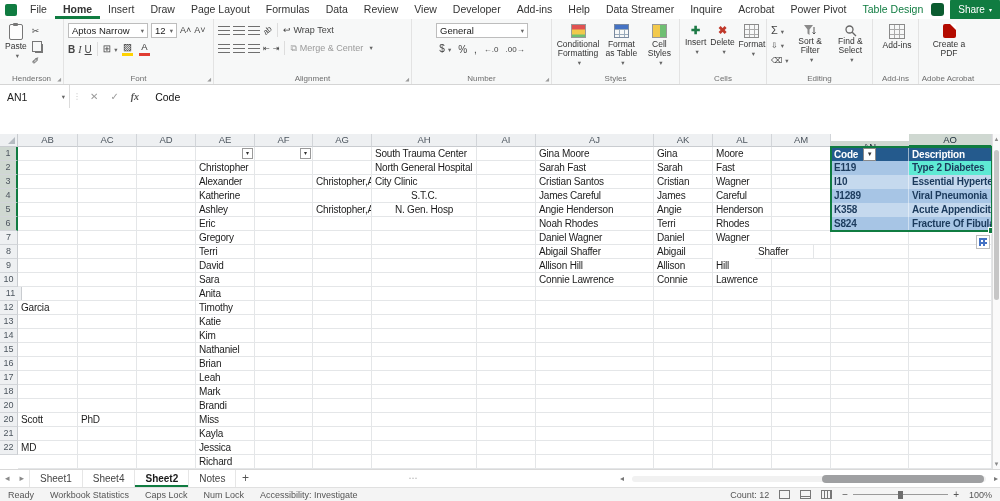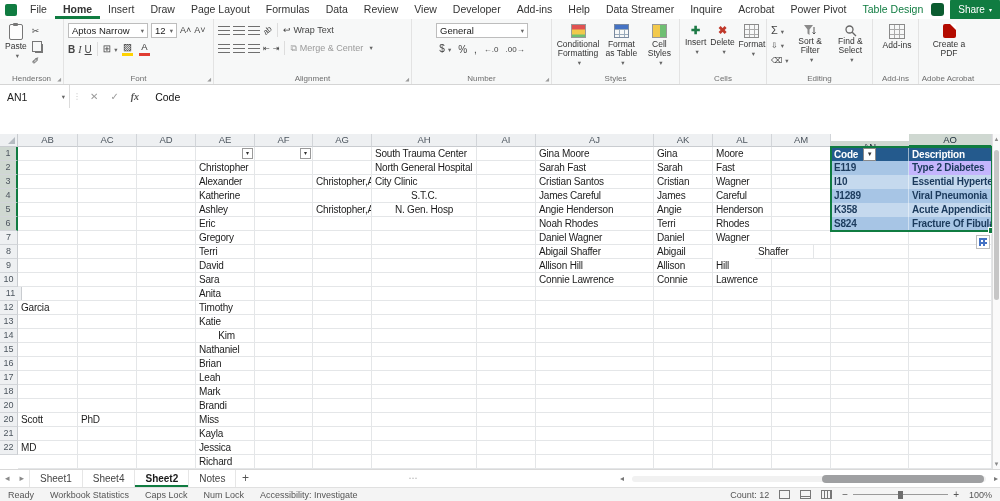--- a/index.html
+++ b/index.html
@@ -392,21 +392,21 @@
       <div class="cell hastext" style="left: 196px; top: 27px; width: 59px; height: 14px;">Christopher</div>
       <div class="cell" style="left: 255px; top: 27px; width: 58px; height: 14px;"></div>
       <div class="cell" style="left: 313px; top: 27px; width: 59px; height: 14px;"></div>
       <div class="cell hastext" style="left: 372px; top: 27px; width: 105px; height: 14px;">North General Hospital</div>
       <div class="cell" style="left: 477px; top: 27px; width: 59px; height: 14px;"></div>
       <div class="cell hastext" style="left: 536px; top: 27px; width: 118px; height: 14px;">Sarah Fast</div>
       <div class="cell hastext" style="left: 654px; top: 27px; width: 59px; height: 14px;">Sarah</div>
       <div class="cell hastext" style="left: 713px; top: 27px; width: 59px; height: 14px;">Fast</div>
       <div class="cell" style="left: 772px; top: 27px; width: 59px; height: 14px;"></div>
       <div class="cell t-band" style="left: 831px; top: 27px; width: 78px; height: 14px; background: rgb(167, 197, 229); color: rgb(27, 58, 92);">E119</div>
-      <div class="cell t-band" style="left: 909px; top: 27px; width: 83px; height: 14px; background: #c4b5fd; color: rgb(27, 58, 92);">Type 2 Diabetes</div>
+      <div class="cell t-band" style="left: 909px; top: 27px; width: 83px; height: 14px; background: #5eead4; color: rgb(27, 58, 92);">Type 2 Diabetes</div>
       <div class="rowhdr sel" style="left: 0px; top: 41px; width: 18px; height: 14px;">3</div>
       <div class="cell" style="left: 18px; top: 41px; width: 60px; height: 14px;"></div>
       <div class="cell" style="left: 78px; top: 41px; width: 59px; height: 14px;"></div>
       <div class="cell" style="left: 137px; top: 41px; width: 59px; height: 14px;"></div>
       <div class="cell hastext" style="left: 196px; top: 41px; width: 59px; height: 14px;">Alexander</div>
       <div class="cell" style="left: 255px; top: 41px; width: 58px; height: 14px;"></div>
       <div class="cell hastext clip" style="left: 313px; top: 41px; width: 59px; height: 14px;">Christopher,A</div>
       <div class="cell hastext" style="left: 372px; top: 41px; width: 105px; height: 14px;">City Clinic</div>
       <div class="cell" style="left: 477px; top: 41px; width: 59px; height: 14px;"></div>
       <div class="cell hastext" style="left: 536px; top: 41px; width: 118px; height: 14px;">Cristian Santos</div>
@@ -562,21 +562,21 @@
       <div class="cell" style="left: 536px; top: 181px; width: 118px; height: 14px;"></div>
       <div class="cell" style="left: 654px; top: 181px; width: 59px; height: 14px;"></div>
       <div class="cell" style="left: 713px; top: 181px; width: 59px; height: 14px;"></div>
       <div class="cell" style="left: 772px; top: 181px; width: 59px; height: 14px;"></div>
       <div class="cell" style="left: 831px; top: 181px; width: 78px; height: 14px;"></div>
       <div class="cell" style="left: 909px; top: 181px; width: 83px; height: 14px;"></div>
       <div class="rowhdr" style="left: 0px; top: 195px; width: 18px; height: 14px;">14</div>
       <div class="cell" style="left: 18px; top: 195px; width: 60px; height: 14px;"></div>
       <div class="cell" style="left: 78px; top: 195px; width: 59px; height: 14px;"></div>
       <div class="cell" style="left: 137px; top: 195px; width: 59px; height: 14px;"></div>
-      <div class="cell hastext" style="left: 196px; top: 195px; width: 59px; height: 14px; text-align: center;">Kim</div>
+      <div class="cell hastext" style="left: 196px; top: 195px; width: 59px; height: 14px;">Kim</div>
       <div class="cell" style="left: 255px; top: 195px; width: 58px; height: 14px;"></div>
       <div class="cell" style="left: 313px; top: 195px; width: 59px; height: 14px;"></div>
       <div class="cell" style="left: 372px; top: 195px; width: 105px; height: 14px;"></div>
       <div class="cell" style="left: 477px; top: 195px; width: 59px; height: 14px;"></div>
       <div class="cell" style="left: 536px; top: 195px; width: 118px; height: 14px;"></div>
       <div class="cell" style="left: 654px; top: 195px; width: 59px; height: 14px;"></div>
       <div class="cell" style="left: 713px; top: 195px; width: 59px; height: 14px;"></div>
       <div class="cell" style="left: 772px; top: 195px; width: 59px; height: 14px;"></div>
       <div class="cell" style="left: 831px; top: 195px; width: 78px; height: 14px;"></div>
       <div class="cell" style="left: 909px; top: 195px; width: 83px; height: 14px;"></div>

